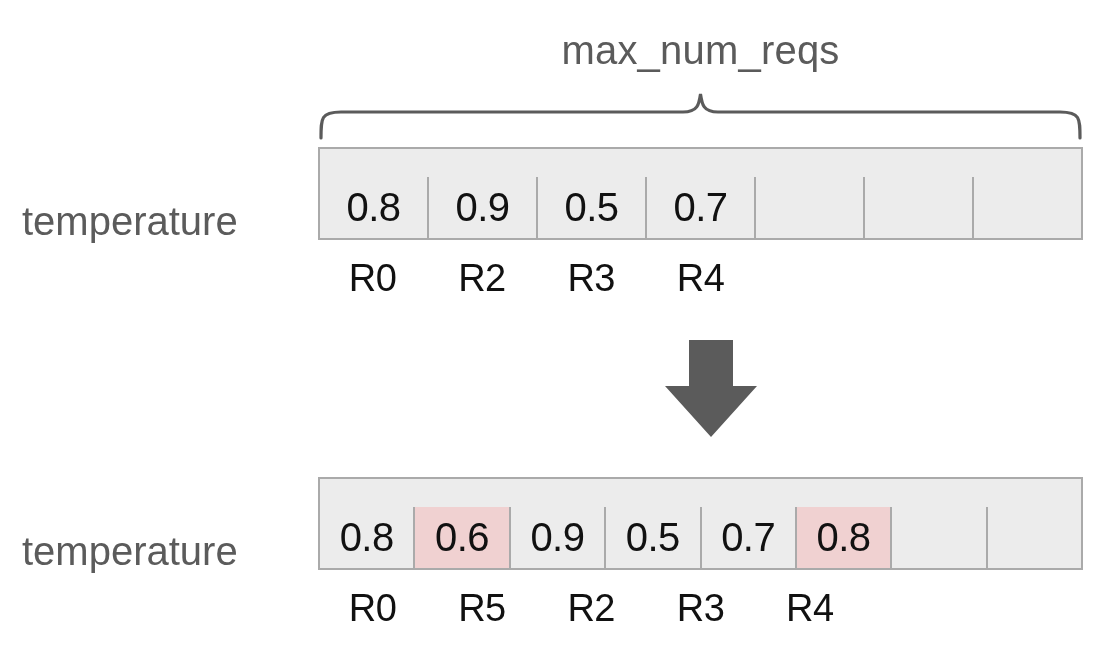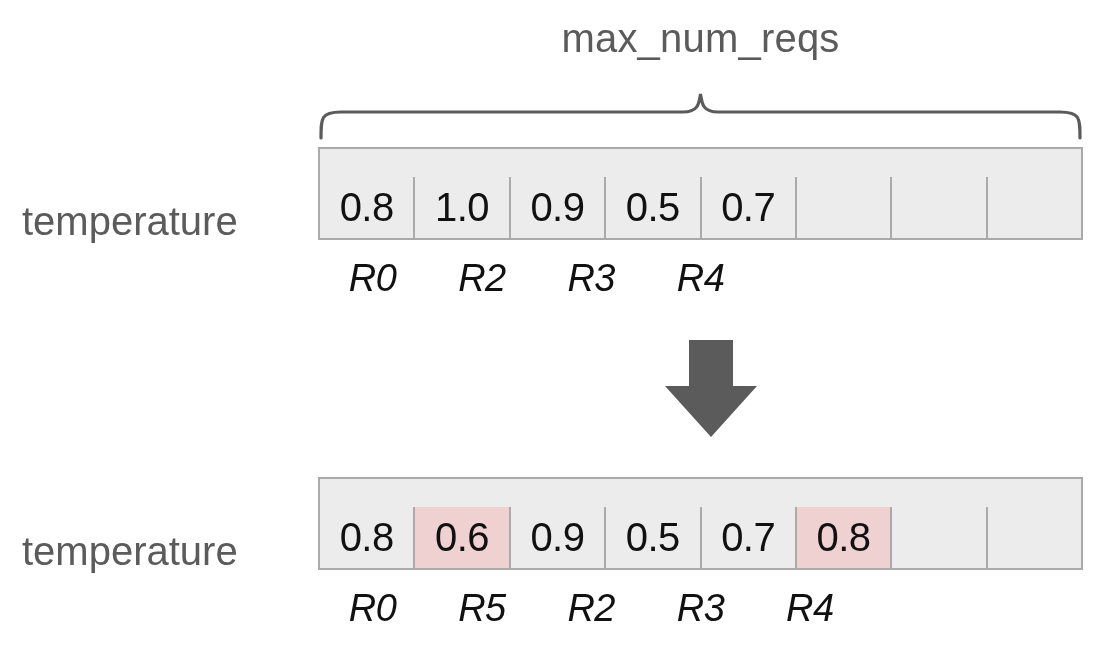--- a/index.html
+++ b/index.html
@@ -20,21 +20,21 @@
     position: absolute;
     left: 0; top: 0;
     width: 1110px;
     height: 656px;
   }
 
   
   .brace-title {
     position: absolute;
     left: 318px;
-    top: 16px;
+    top: 28px;
     width: 765px;
     text-align: center;
     font-size: 40px;
     color: #5b5b5b;
     letter-spacing: 0.2px;
     white-space: nowrap;
   }
 
   .brace-svg {
     position: absolute;
@@ -85,21 +85,20 @@
   .cell.highlight { background: #f0d1d1; text-align: right; }
   .cell.empty { color: transparent; }
 
   
   .ids {
     position: absolute;
     left: 318px;
     width: 765px;
     display: flex;
     height: 48px;
-    font-style: italic;
   }
   .ids.top { top: 254px; }
   .ids.bot { top: 584px; }
   .id-cell {
     flex: 1 1 0;
     display: flex;
     align-items: center;
     justify-content: center;
     font-size: 38px;
     color: #111111;
@@ -144,21 +143,20 @@
              C 380 20, 381 12, 382.5 2
              C 384 12, 385 20, 400 20
              L 742 20
              C 762 20, 762 26, 762 46" fill="none" stroke="#5b5b5b" stroke-width="3.2" stroke-linecap="round"></path>
   </svg>
 
   <div class="row-label top">temperature</div>
 
   <div class="grid top">
     <div class="cell">0.8</div>
-    <div class="cell">1.0</div>
     <div class="cell">0.9</div>
     <div class="cell">0.5</div>
     <div class="cell">0.7</div>
     <div class="cell empty"></div>
     <div class="cell empty"></div>
     <div class="cell empty"></div>
   </div>
 
   <div class="ids top">
     <div class="id-cell">R0</div>

